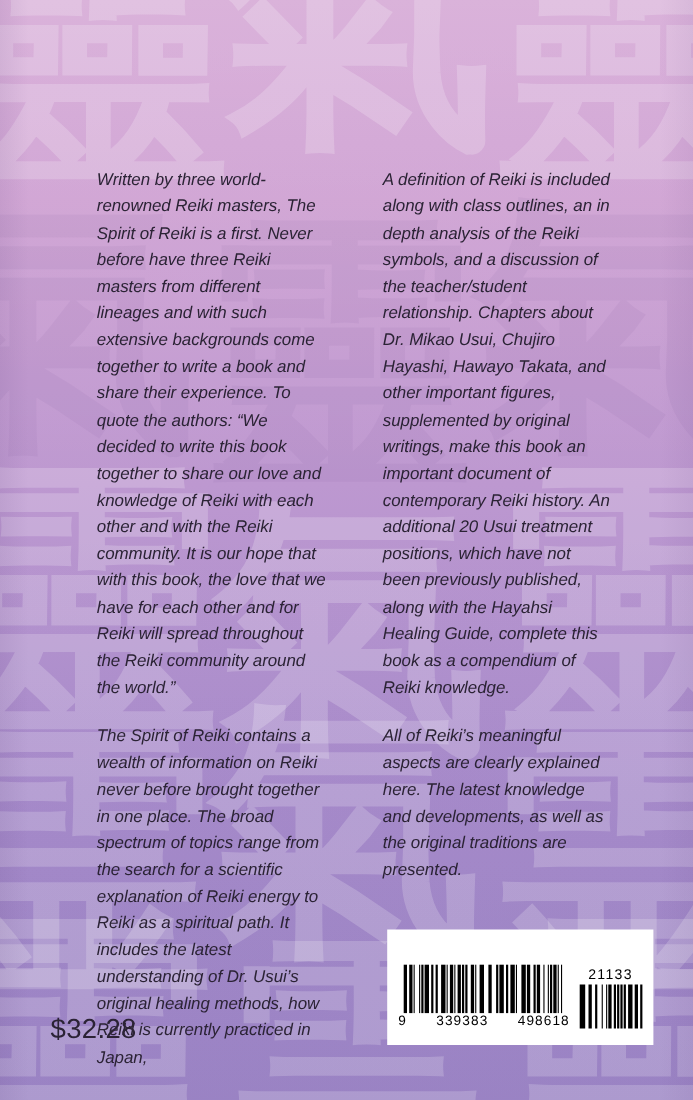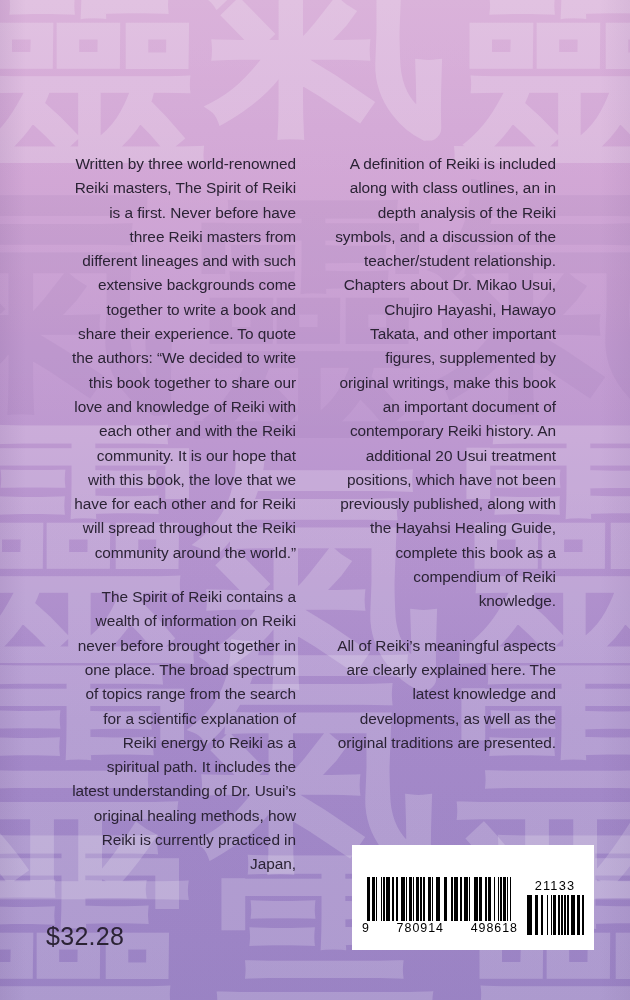--- a/index.html
+++ b/index.html
@@ -99,27 +99,28 @@
     left: 72px;
     top: 152px;
     width: 485px;
     display: flex;
     gap: 36px;
   }
   .col {
     width: 224px;
   }
   .col p {
-    margin: 0 0 20px 0;
+    margin: 0 0 20px 16px;
     font-family: "Liberation Sans", sans-serif;
     font-size: 15.4px;
     line-height: 24.3px;
     color: #2b2335;
-    text-align: right;
+    text-align: left;
     letter-spacing: -0.05px;
+    font-style: italic;
   }
   .col p:last-child { margin-bottom: 0; }
 
   #price {
     position: absolute;
     left: 46px;
     top: 922px;
     font-family: "Liberation Sans", sans-serif;
     font-size: 25px;
     color: #2b2335;
@@ -308,21 +309,21 @@
           <i class="w" style="width: 1.15px;"></i>
           <i style="width: 2.3px;"></i>
           <i class="w" style="width: 1.15px;"></i>
           <i style="width: 1.15px;"></i>
           <i class="w" style="width: 2.3px;"></i>
           <i style="width: 1.15px;"></i>
           <i class="w" style="width: 1.15px;"></i>
         </div>
       <div id="ean-digits">
         <span>9</span>
-        <span>780914</span>
+        <span>339383</span>
         <span>498618</span>
       </div>
 
       <div id="addon-price">21133</div>
       <div class="bars" id="addon-bars">
           <i style="width: 4.6px;"></i>
           <i class="w" style="width: 3.45px;"></i>
           <i style="width: 3.45px;"></i>
           <i class="w" style="width: 2.3px;"></i>
           <i style="width: 2.3px;"></i>

